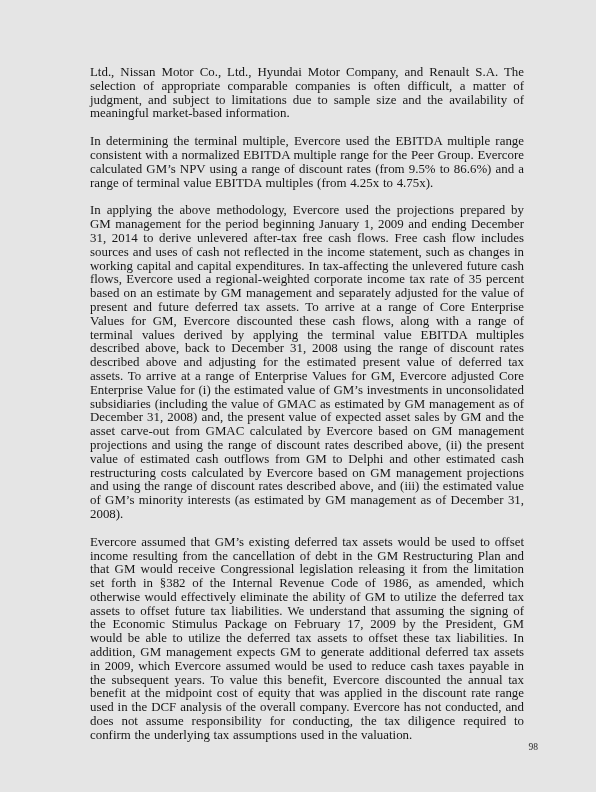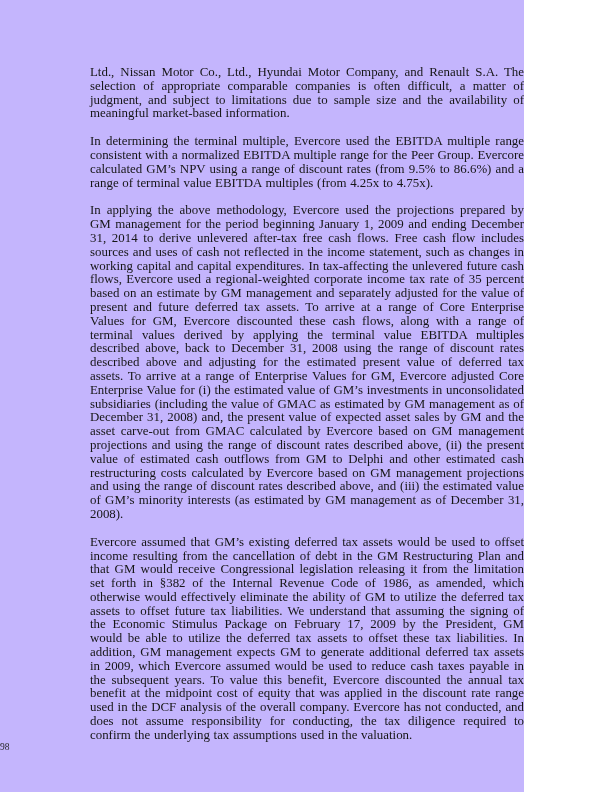--- a/index.html
+++ b/index.html
@@ -2,23 +2,23 @@
 <html><head>
 <meta charset="utf-8">
 <style>
   html, body {
     margin: 0;
     padding: 0;
     background: #ffffff;
   }
   .page {
     position: relative;
-    width: 524px;
+    width: 596px;
     height: 792px;
-    background: #c4b5fd;
+    background: #e5e5e5;
     overflow: hidden;
     font-family: "Liberation Serif", serif;
   }
   .text-block {
     position: absolute;
     left: 90px;
     top: 66px;
     width: 434px;
   }
   .text-block p {
@@ -27,21 +27,21 @@
     font-size: 12.9px;
     line-height: 13.8px;
     color: #161616;
     word-spacing: 0.5px;
   }
   .page-number {
     position: absolute;
     top: 742px;
     left: 0;
     width: 538px;
-    text-align: left;
+    text-align: right;
     font-size: 9.5px;
     color: #2a2a2a;
     font-family: "Liberation Serif", serif;
   }
 </style>
 </head>
 <body>
 
 <div class="page">
   <div class="text-block">

